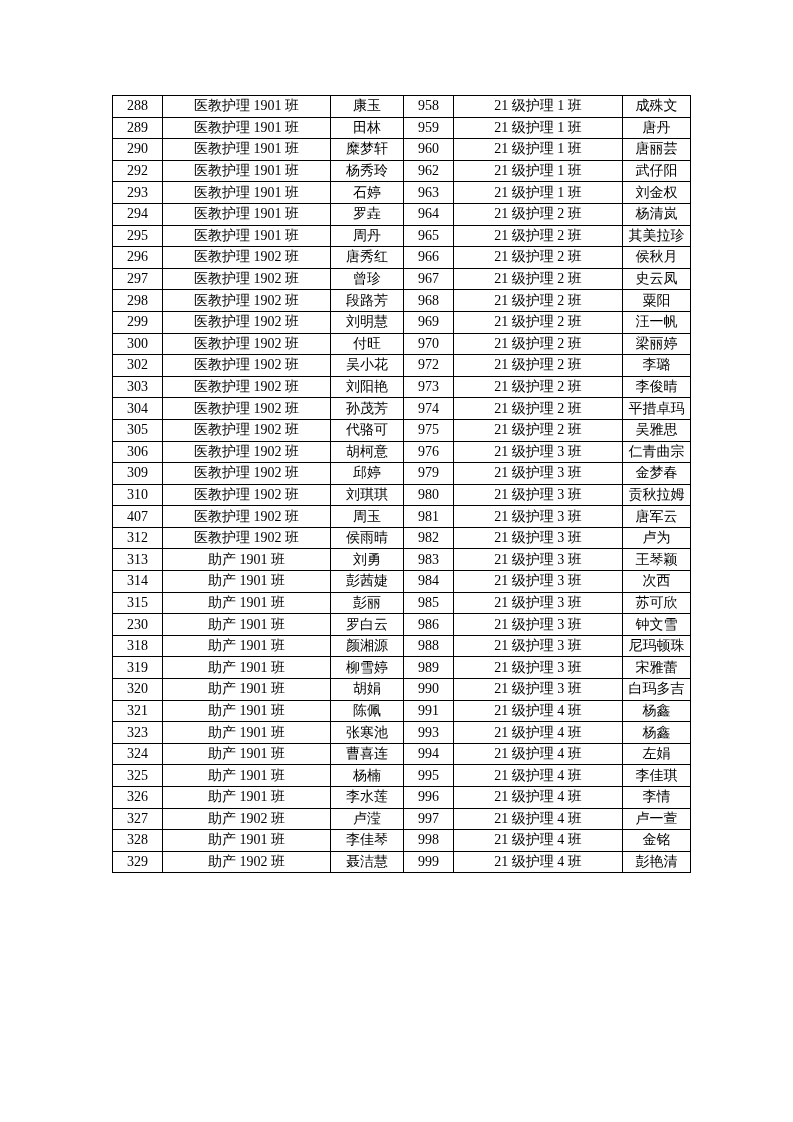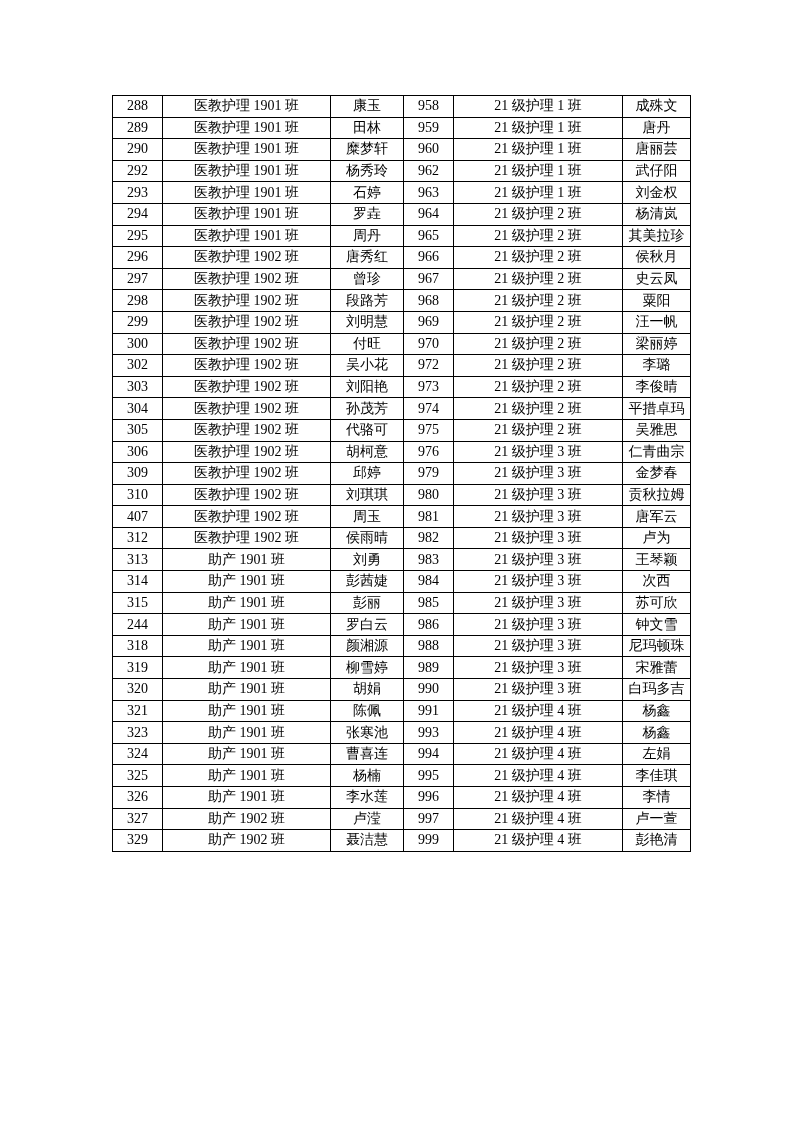--- a/index.html
+++ b/index.html
@@ -246,21 +246,21 @@
         </tr>
         <tr>
           <td>315</td>
           <td>助产 1901 班</td>
           <td>彭丽</td>
           <td>985</td>
           <td>21 级护理 3 班</td>
           <td>苏可欣</td>
         </tr>
         <tr>
-          <td>244</td>
+          <td>230</td>
           <td>助产 1901 班</td>
           <td>罗白云</td>
           <td>986</td>
           <td>21 级护理 3 班</td>
           <td>钟文雪</td>
         </tr>
         <tr>
           <td>318</td>
           <td>助产 1901 班</td>
           <td>颜湘源</td>
@@ -324,20 +324,28 @@
           <td>21 级护理 4 班</td>
           <td>李情</td>
         </tr>
         <tr>
           <td>327</td>
           <td>助产 1902 班</td>
           <td>卢滢</td>
           <td>997</td>
           <td>21 级护理 4 班</td>
           <td>卢一萱</td>
+        </tr>
+        <tr>
+          <td>328</td>
+          <td>助产 1901 班</td>
+          <td>李佳琴</td>
+          <td>998</td>
+          <td>21 级护理 4 班</td>
+          <td>金铭</td>
         </tr>
         <tr>
           <td>329</td>
           <td>助产 1902 班</td>
           <td>聂洁慧</td>
           <td>999</td>
           <td>21 级护理 4 班</td>
           <td>彭艳清</td>
         </tr>
       </tbody>

